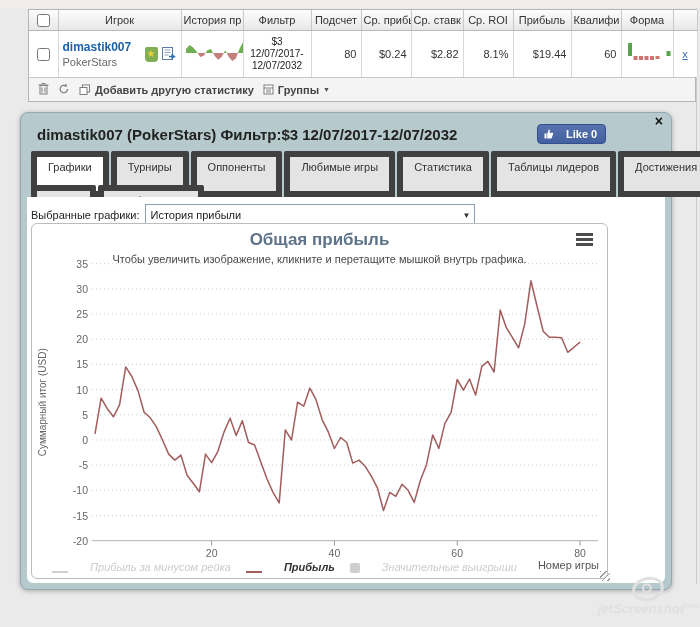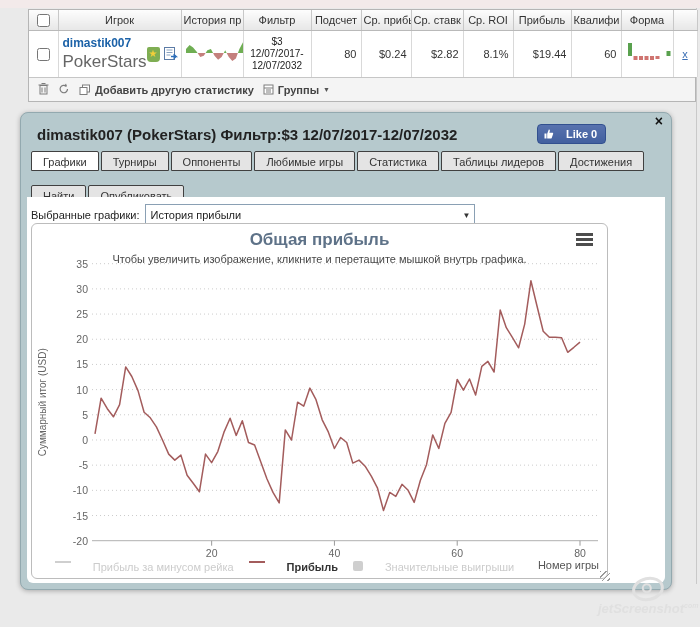--- a/index.html
+++ b/index.html
@@ -20,21 +20,21 @@
     border-right:1px solid #c8c8c8;border-bottom:1px solid #b9b9b9;
     font-weight:normal;font-size:11px;color:#333;height:20px;padding:0 2px;
     overflow:hidden;white-space:nowrap;
   }
   table.stats td{
     border-right:1px solid #d9d9d9;height:46px;padding:0 4px;
     overflow:hidden;background:#fff;vertical-align:middle;
   }
   td.num{text-align:right;padding-right:6px;}
   .player-name{color:#1c62a8;font-weight:bold;font-size:12px;}
-  .player-site{color:#666;font-size:17px;margin-top:2px;}
+  .player-site{color:#666;font-size:11px;margin-top:2px;}
   .player-cell{display:flex;align-items:center;justify-content:space-between;}
   .player-icons{display:flex;align-items:center;gap:3px;}
   .badge-ic{width:13px;height:15px;background:#7fae53;border-radius:2px 2px 4px 4px;
     display:flex;align-items:center;justify-content:center;color:#f3cf3a;font-size:10px;line-height:1;}
   .filter-cell{text-align:center;font-size:10px;line-height:12px;color:#222;}
   .rm-link{color:#3b6fb5;text-decoration:underline;font-size:11px;text-align:center;}
   .stats-toolbar{display:flex;align-items:center;gap:9px;height:23px;
     background:#f4f4f4;border-top:1px solid #c6c6c6;padding:0 9px;color:#444;font-size:11px;}
   .tb-group{display:flex;align-items:center;gap:4px;font-weight:bold;}
   .arrow-down{font-size:7px;color:#555;}
@@ -45,43 +45,43 @@
     box-shadow:0 1px 5px rgba(0,0,0,.28);box-sizing:border-box;}
   .panel-title{position:absolute;left:16px;top:13px;font-size:15px;font-weight:bold;color:#222;}
   .like-btn{position:absolute;left:516px;top:11px;height:18px;padding:0 8px 0 6px;
     background:linear-gradient(#5872ae,#42609f);border:1px solid #32508f;border-radius:4px;
     color:#fff;font-size:11px;font-weight:bold;display:flex;align-items:center;gap:12px;}
   .panel-close{position:absolute;right:8px;top:1px;color:#111;font-size:14px;font-weight:bold;
     line-height:14px;cursor:default;}
   .tabs-row{position:absolute;left:10px;display:flex;gap:2px;}
   .tabs-row.r1{top:38px;}
   .tabs-row.r2{top:61px;margin-top:11px;}
-  .tab{background:#e4e4e4;border:1px solid #404040;border-radius:2px 2px 0 0;
-    padding:4px 11px 2px;font-size:11px;color:#333;white-space:nowrap;}
+  .tab{background:#e4e4e4;border:6px solid #404040;border-radius:2px 2px 0 0;
+    padding:4px 11px 18px;font-size:11px;color:#333;white-space:nowrap;}
   .tab.active{background:#ffffff;}
   .panel-content{position:absolute;left:6px;right:6px;top:84px;bottom:6px;
     background:#fff;border-radius:0 0 6px 6px;}
   .selector-row{display:flex;align-items:center;gap:6px;padding:7px 0 0 4px;font-size:11px;color:#222;}
   .gsel{width:330px;height:22px;border:1px solid #8aa0b4;background:#fff;
     display:flex;align-items:center;justify-content:space-between;padding:0 4px;box-sizing:border-box;}
   .gsel .arrow-down{font-size:8px;color:#333;}
 
   
   .chart-box{position:absolute;left:4px;top:26px;width:577px;height:356px;
     border:1px solid #bcbcbc;border-radius:6px;box-sizing:border-box;background:#fff;}
   .chart-title{position:absolute;left:0;right:0;top:6px;text-align:center;
     font-size:17px;color:#5e7288;font-weight:bold;}
   .chart-subtitle{position:absolute;left:0;right:0;top:29px;text-align:center;
     font-size:11px;color:#484848;}
   .burger{position:absolute;right:14px;top:9px;width:17px;display:flex;flex-direction:column;gap:2px;}
   .burger span{display:block;height:3px;background:#4d4d4d;}
   #plot-svg{position:absolute;left:0;top:0;}
   .legend{position:absolute;left:0;right:70px;bottom:5px;display:flex;
     justify-content:center;align-items:center;gap:15px;font-size:11px;}
-  .lg-item{display:flex;align-items:flex-start;gap:22px;}
+  .lg-item{display:flex;align-items:flex-end;gap:22px;font-style:italic;}
   .lg-dash{width:16px;height:0;border-top:2px solid #ccc;}
   .lg-box{width:10px;height:10px;background:#cfcfcf;border-radius:2px;}
   .lg-muted{color:#cccccc;}
   .lg-on{color:#333;font-weight:bold;}
   .xaxis-title{position:absolute;right:8px;bottom:7px;font-size:11px;color:#555;}
   .resize-handle{position:absolute;left:573px;top:374px;width:10px;height:10px;
     background:repeating-linear-gradient(135deg,#9a9a9a 0 1px,transparent 1px 4px);}
 
   
   .watermark{position:absolute;left:598px;top:577px;width:100px;color:#dddddd;}

